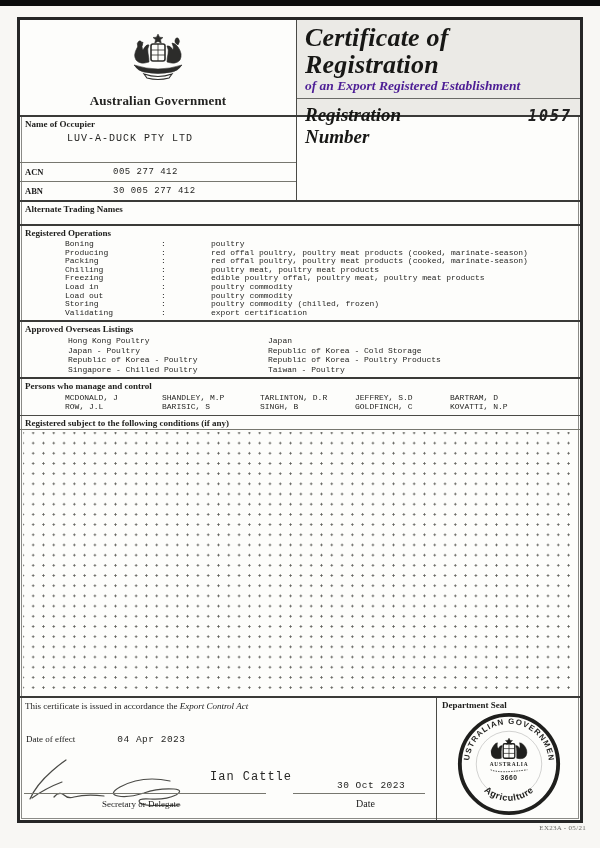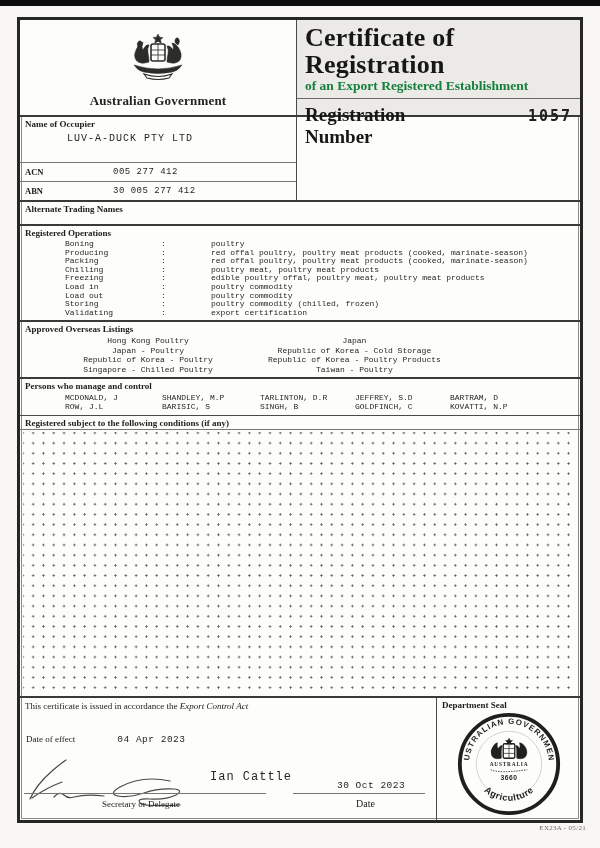--- a/index.html
+++ b/index.html
@@ -10,24 +10,24 @@
          border:3px solid #262626; box-shadow: inset 0 0 0 1px #fdfdfb, inset 0 0 0 2px #8a8a86;
          display:flex; flex-direction:column; color:#1a1a1a; }
   .form-code { position:absolute; right:14px; top:824px; font-size:7px; color:#6a6a66; letter-spacing:0.3px; }
 
   
   .header { display:flex; height:97px; border-bottom:2px solid #3a3a38; flex:none; }
   .header-left { width:277px; border-right:1px solid #4a4a46; display:flex; flex-direction:column;
                  align-items:center; justify-content:flex-end; padding-bottom:6px; background:#fdfdfb; }
   .coat-of-arms { margin-bottom:3px; }
   .gov-label { font-weight:bold; font-size:13px; letter-spacing:0.2px; color:#232321; }
-  .header-right { flex:1; background:#ebeae6; display:flex; flex-direction:column; }
+  .header-right { flex:1; background:#ebeae6; display:flex; flex-direction:column;font-style:italic; }
   .title-block { padding:4px 8px 2px 8px; }
   .cert-title { font-weight:bold; font-size:26px; line-height:27px; letter-spacing:0.2px; color:#171715; }
-  .cert-subtitle { font-weight:bold; font-size:13.5px; line-height:15px; color:#15803d; }
+  .cert-subtitle { font-weight:bold; font-size:13.5px; line-height:15px; color:#4c1d95; }
   .reg-row { border-top:1px solid #6a6a66; margin-top:3px; padding:5px 8px 4px 8px;
              display:flex; align-items:baseline; }
   .reg-label { font-weight:bold; font-size:19px; color:#171715; }
   .reg-number { font-family:"DejaVu Sans Mono", monospace; font-weight:bold; font-size:15px;
                 letter-spacing:2px; margin-left:58px; color:#202020; }
 
   
   .sec-label { font-weight:bold; font-size:9px; padding:2px 5px 1px 5px; color:#1d1d1b; }
   .mono { font-family:"Liberation Mono", monospace; color:#262624; white-space:pre;margin-left:40px; }
 
@@ -48,21 +48,21 @@
   
   .row-ops { height:96px; border-bottom:2px solid #3a3a38; flex:none; }
   .ops-list { padding:1px 5px 0 5px; }
   .op-line { display:flex; font-size:8px; line-height:8.6px; }
   .op-line .mono { white-space:pre; }
   .op-name { width:56px; flex:none; }
   .op-colon { width:10px; flex:none; }
 
   
   .row-listings { height:57px; border-bottom:2px solid #3a3a38; flex:none; }
-  .listing-cols { display:flex; padding:1px 14px 0 8px;text-align:center; }
+  .listing-cols { display:flex; padding:1px 14px 0 8px; }
   .listing-col { display:flex; flex-direction:column; }
   .listing-col1 { width:200px; }
   .listing-item { font-size:8px; line-height:9.6px; }
 
   
   .row-persons { height:37px; border-bottom:1px solid #4a4a46; flex:none; }
   .persons-grid { display:grid; grid-template-columns:97px 98px 95px 95px auto; padding:1px 4px 0 5px; }
   .person { font-size:8px; line-height:9.4px; }
 
   

